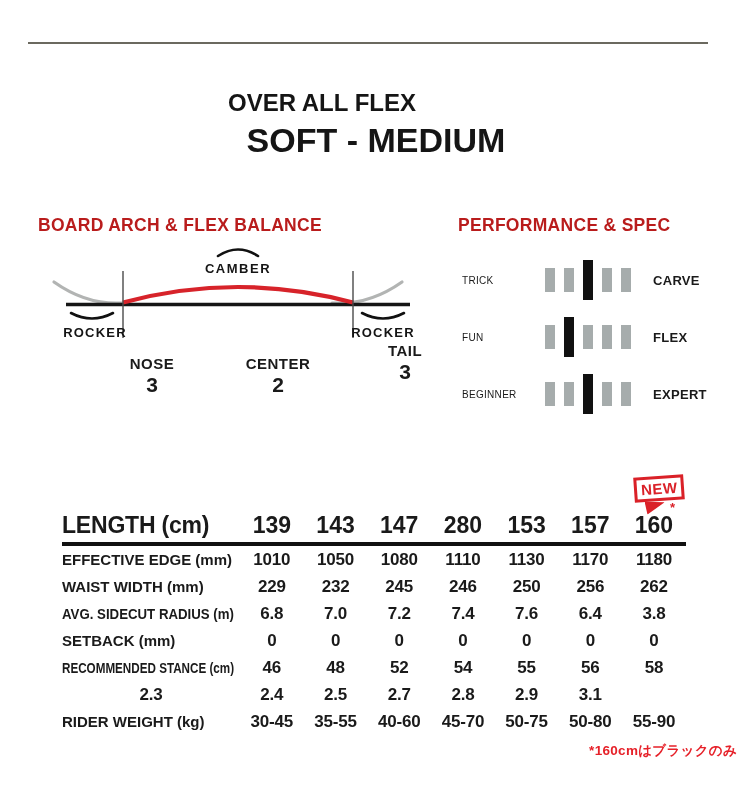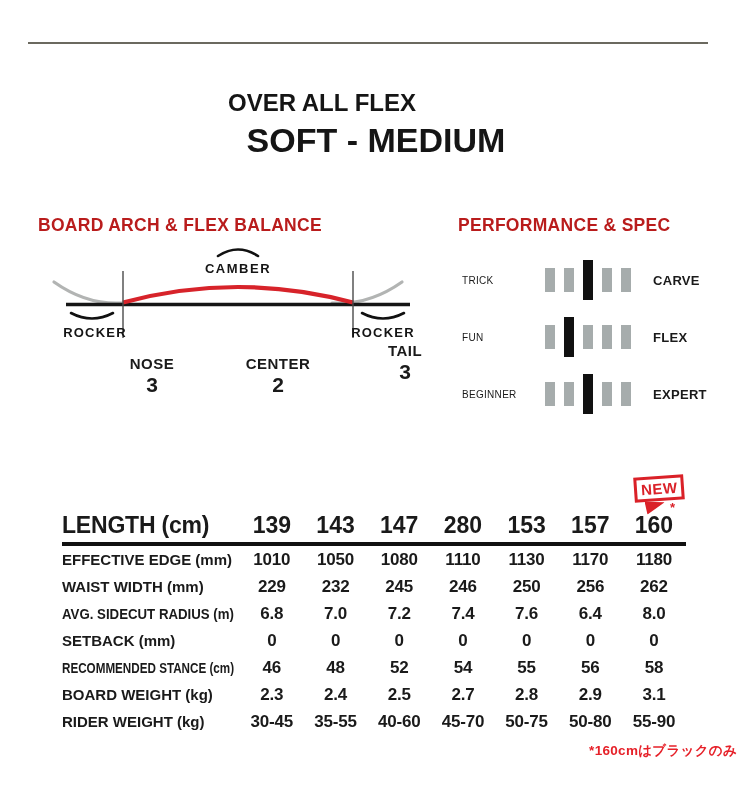--- a/index.html
+++ b/index.html
@@ -198,21 +198,21 @@
           <div class="rval">262</div>
         </div>
         <div class="spec-grid spec-row">
           <div><span class="rlabel" style="transform: scaleX(0.883);">AVG. SIDECUT RADIUS (m)</span></div>
           <div class="rval">6.8</div>
           <div class="rval">7.0</div>
           <div class="rval">7.2</div>
           <div class="rval">7.4</div>
           <div class="rval">7.6</div>
           <div class="rval">6.4</div>
-          <div class="rval">8.0</div>
+          <div class="rval">3.8</div>
         </div>
         <div class="spec-grid spec-row">
           <div><span class="rlabel">SETBACK (mm)</span></div>
           <div class="rval">0</div>
           <div class="rval">0</div>
           <div class="rval">0</div>
           <div class="rval">0</div>
           <div class="rval">0</div>
           <div class="rval">0</div>
           <div class="rval">0</div>
@@ -221,21 +221,20 @@
           <div><span class="rlabel" style="transform: scaleX(0.777);">RECOMMENDED STANCE (cm)</span></div>
           <div class="rval">46</div>
           <div class="rval">48</div>
           <div class="rval">52</div>
           <div class="rval">54</div>
           <div class="rval">55</div>
           <div class="rval">56</div>
           <div class="rval">58</div>
         </div>
         <div class="spec-grid spec-row">
-          <div><span class="rlabel">BOARD WEIGHT (kg)</span></div>
           <div class="rval">2.3</div>
           <div class="rval">2.4</div>
           <div class="rval">2.5</div>
           <div class="rval">2.7</div>
           <div class="rval">2.8</div>
           <div class="rval">2.9</div>
           <div class="rval">3.1</div>
         </div>
         <div class="spec-grid spec-row">
           <div><span class="rlabel">RIDER WEIGHT (kg)</span></div>

